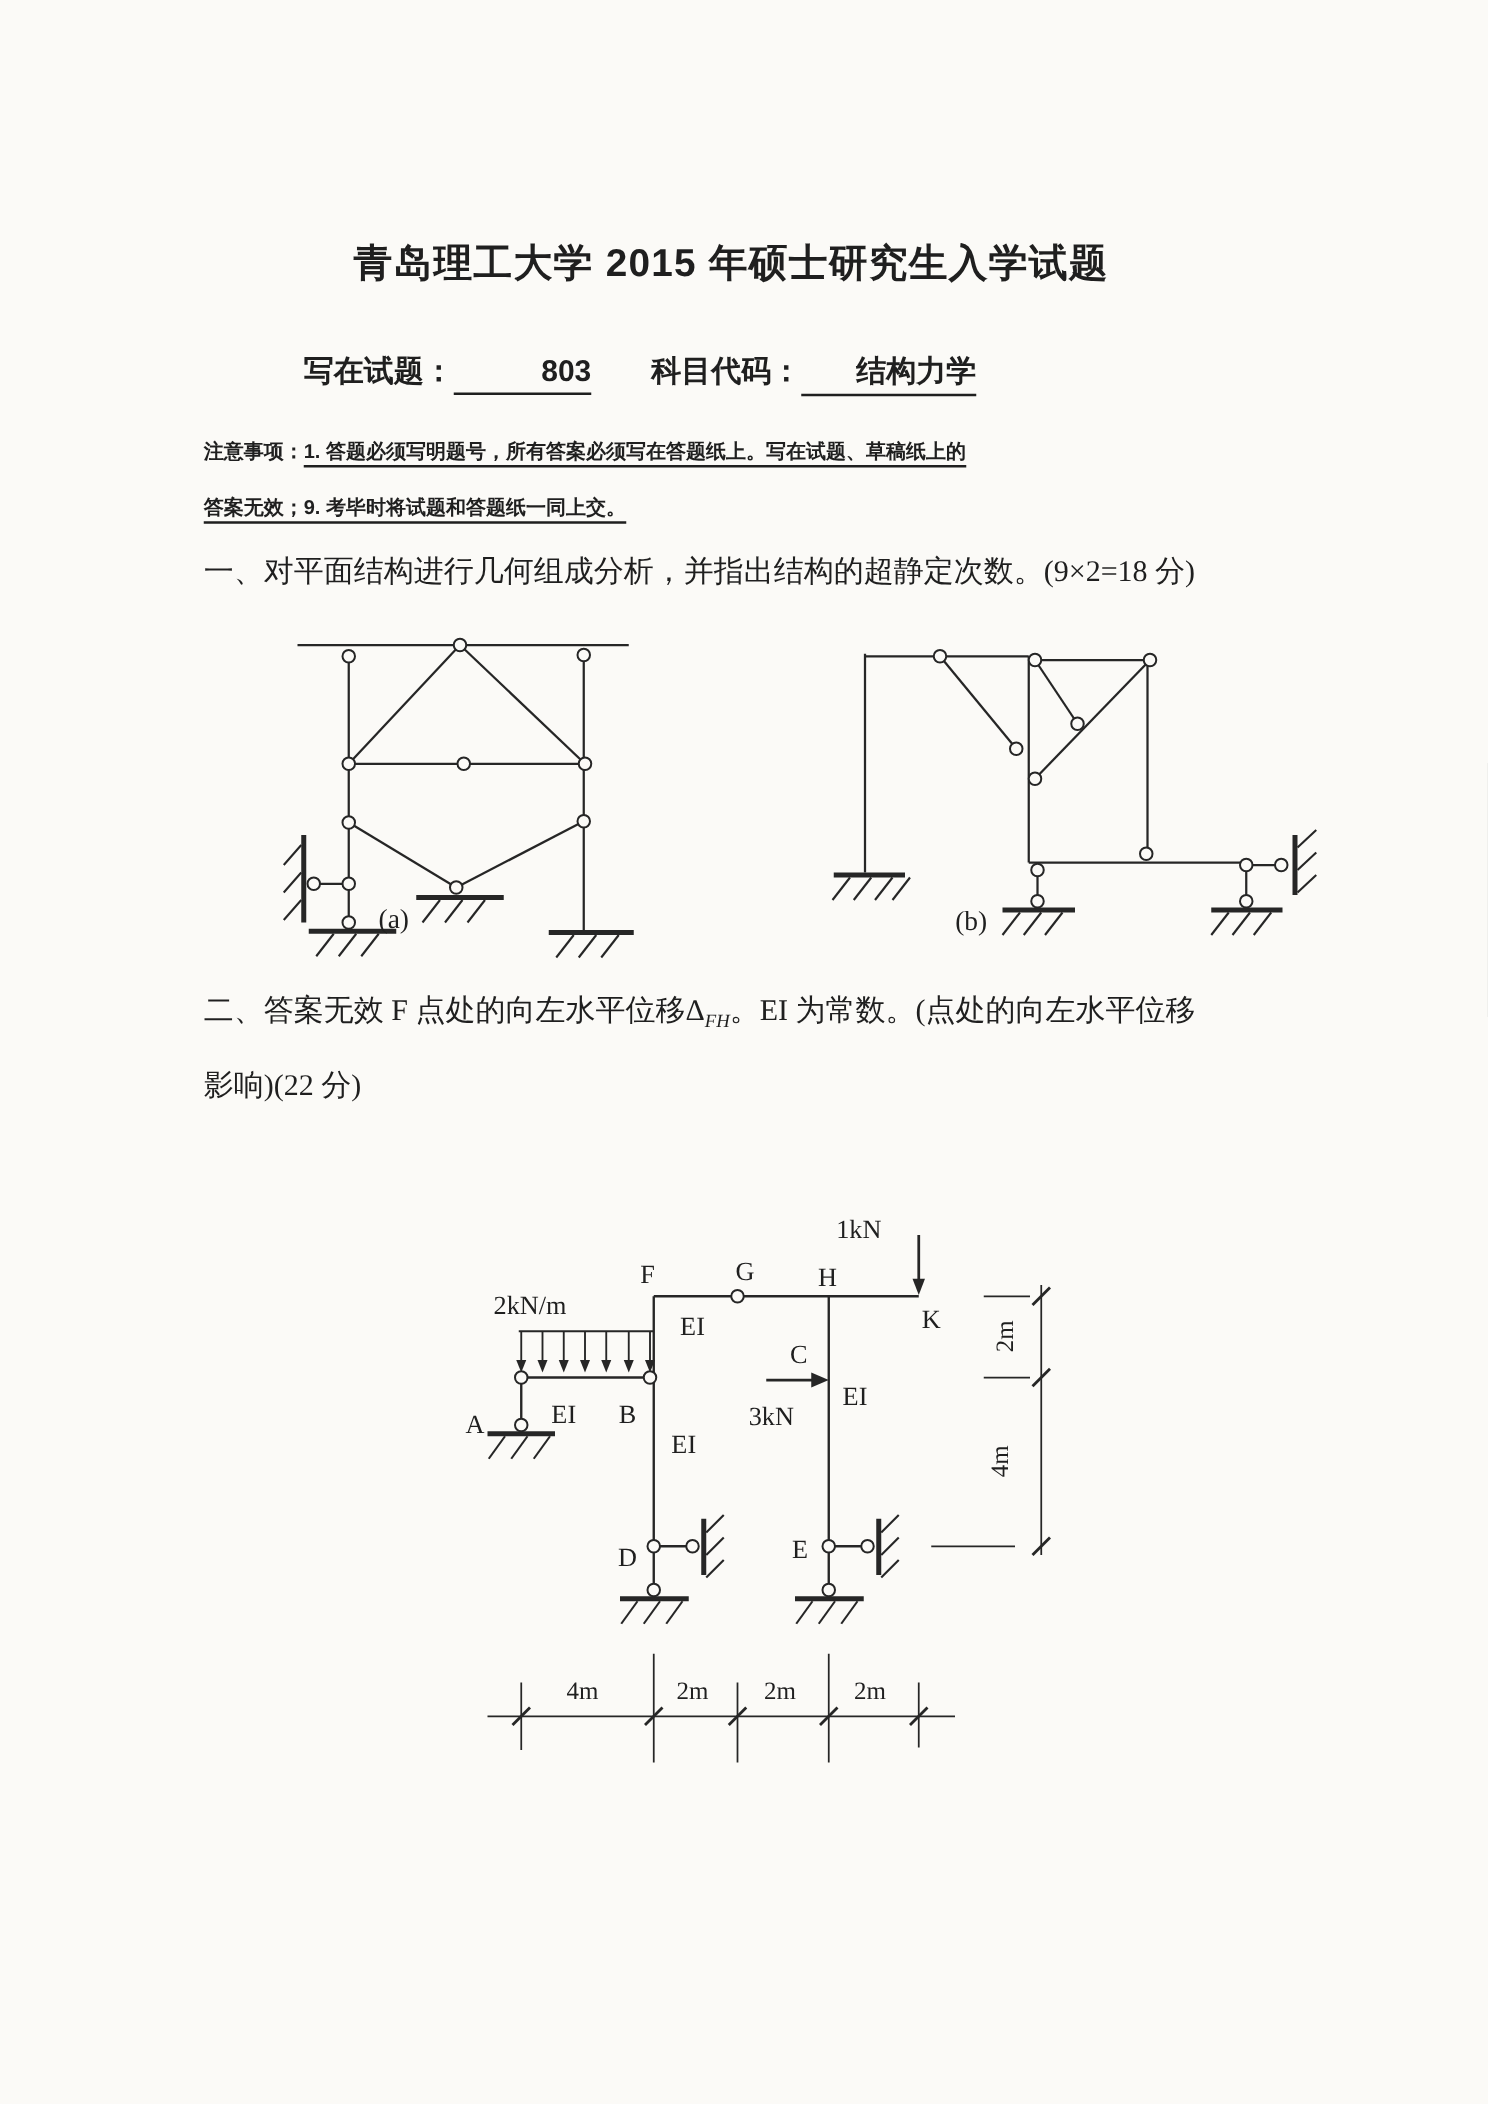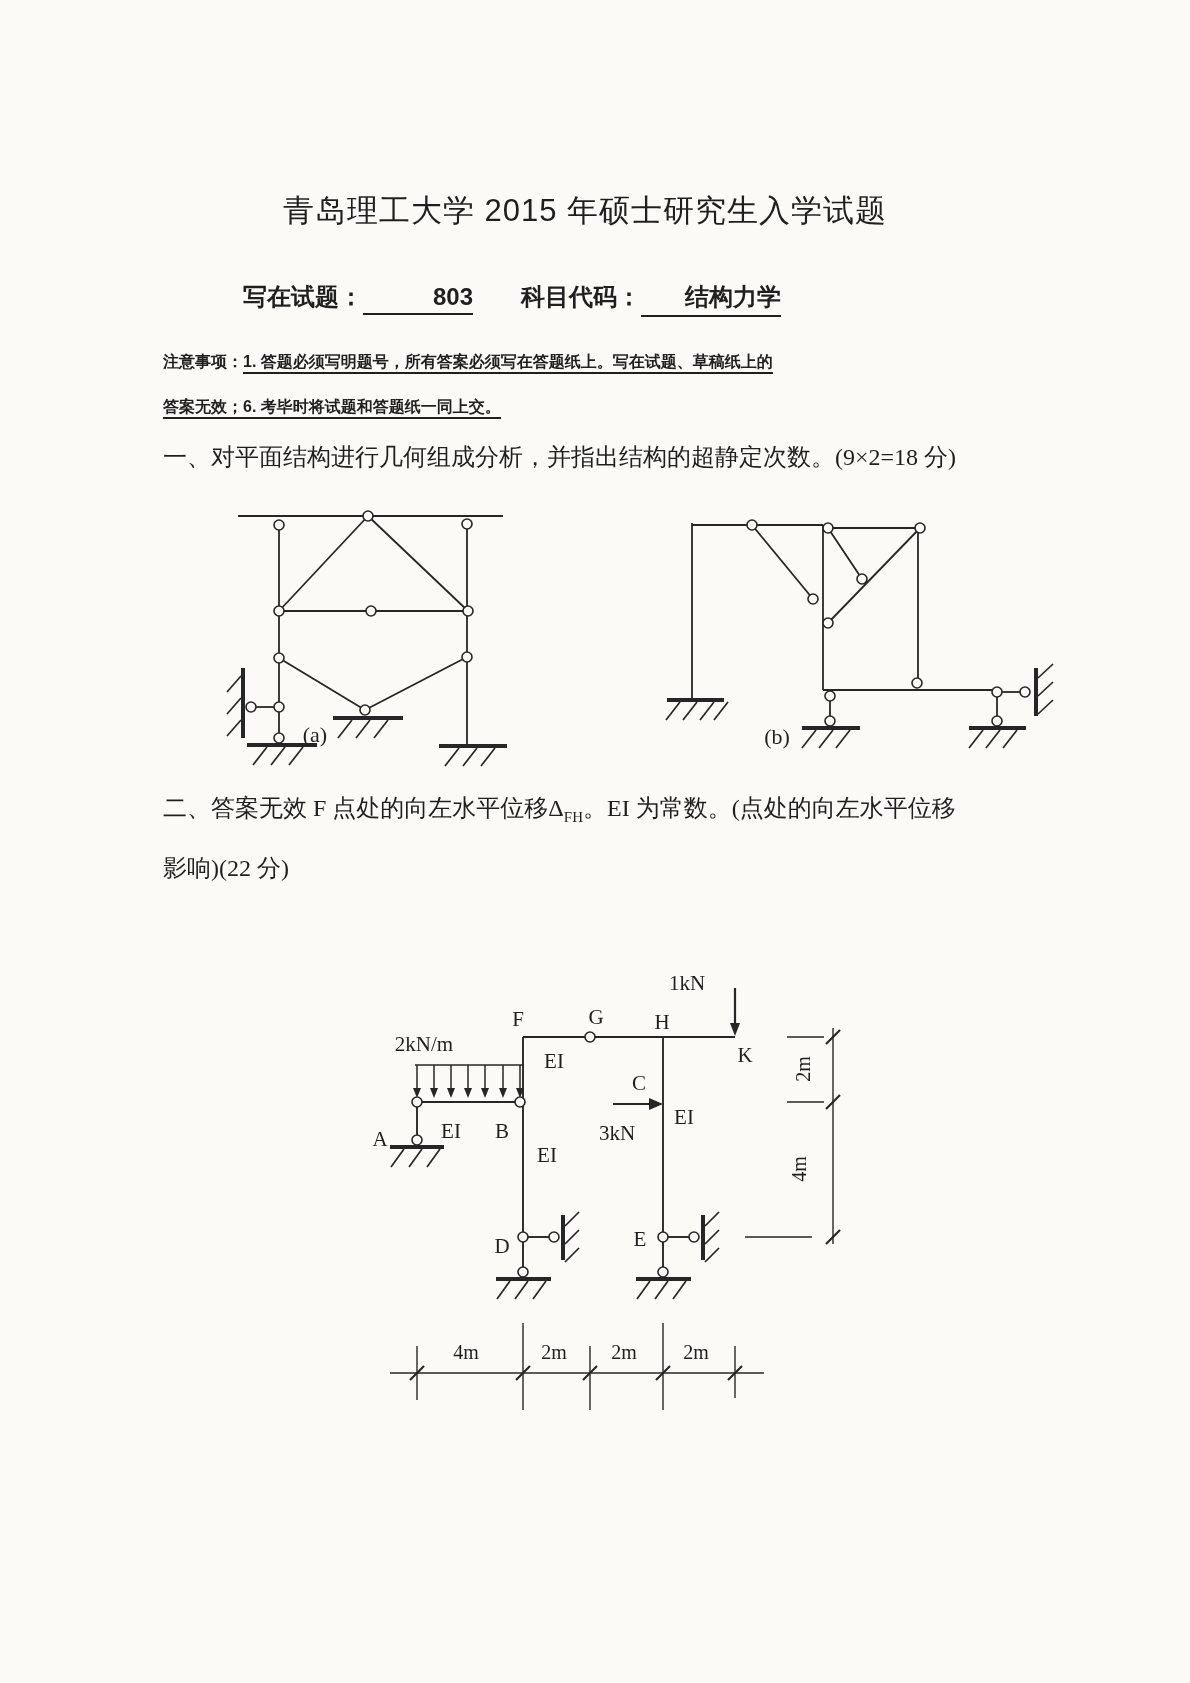--- a/index.html
+++ b/index.html
@@ -1,55 +1,55 @@
 <!DOCTYPE html>
 <html><head>
 <meta charset="utf-8">
 <style>
   html,body{margin:0;padding:0;background:#e8e8e6;}
   #page{position:relative;width:1190px;height:1683px;background:#fbfaf7;margin:0 auto;
         font-family:"Liberation Serif", serif;color:#1f1f1f;overflow:hidden;}
   .abs{position:absolute;}
   .title{top:190px;left:0;width:1170px;text-align:center;font-family:"Liberation Sans",sans-serif;
-         font-weight:400;font-size:31px;letter-spacing:1px;}
+         font-weight:700;font-size:31px;letter-spacing:1px;}
   .subject{top:281px;left:243px;font-family:"Liberation Sans",sans-serif;font-weight:700;font-size:24px;}
   .u{border-bottom:2px solid #1f1f1f;padding-bottom:2px;}
   .blank{display:inline-block;text-align:right;}
   .blank.code{min-width:110px;}
   .blank.name{min-width:140px;}
   .gap{display:inline-block;width:48px;}
   .notes{font-family:"Liberation Sans",sans-serif;font-weight:700;font-size:16px;line-height:30px;}
   .notes1{top:347px;left:163px;}
   .notes2{top:392px;left:163px;}
   .qtext{font-size:24px;margin-top:12px;}
   .q1{top:429px;left:163px;}
   .q2a{top:780px;left:163px;}
   .q2b{top:840px;left:163px;}
   .figlabel{font-size:22px;}
-  sub.fh{font-size:15px;}
+  sub.fh{font-size:15px;font-style:italic;}
   svg text{font-family:"Liberation Serif",serif;fill:#1f1f1f;}
   svg .lbl{font-size:21px;}
   svg .dim{font-size:20px;}
 </style>
 </head>
 <body>
 
 <div id="page">
 
   <div class="abs title">青岛理工大学 2015 年硕士研究生入学试题</div>
 
   <div class="abs subject">
     <span>写在试题：</span><span class="u blank code">803</span><span class="gap"></span><span>科目代码：</span><span class="u blank name">结构力学</span>
   </div>
 
   <div class="abs notes notes1">
     <span>注意事项：</span><span class="u">1. 答题必须写明题号，所有答案必须写在答题纸上。写在试题、草稿纸上的</span>
   </div>
   <div class="abs notes notes2">
-    <span class="u">答案无效；6. 考毕时将试题和答题纸一同上交。</span>
+    <span class="u">答案无效；9. 考毕时将试题和答题纸一同上交。</span>
   </div>
 
   <div class="abs qtext q1">一、对平面结构进行几何组成分析，并指出结构的超静定次数。(9×2=18 分)</div>
 
   <svg class="abs" style="left:205px;top:458px;" width="320" height="310" viewBox="0 0 320 310">
     <g stroke="#262626" stroke-width="1.8" fill="none">
       <line x1="33" y1="58" x2="298" y2="58"></line>
       <line x1="74" y1="62" x2="74" y2="280"></line>
       <line x1="262" y1="62" x2="262" y2="288"></line>
       <line x1="163" y1="58" x2="74" y2="153"></line>

